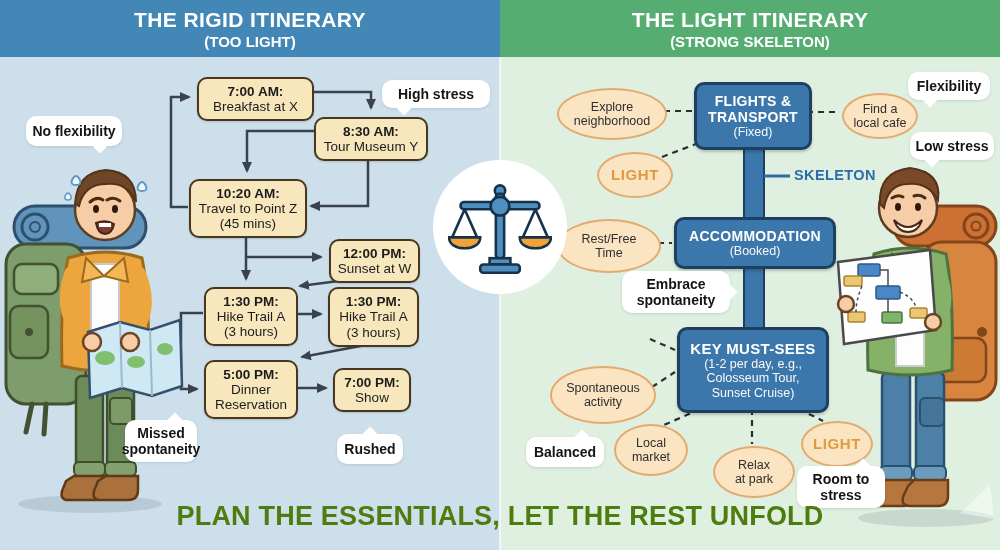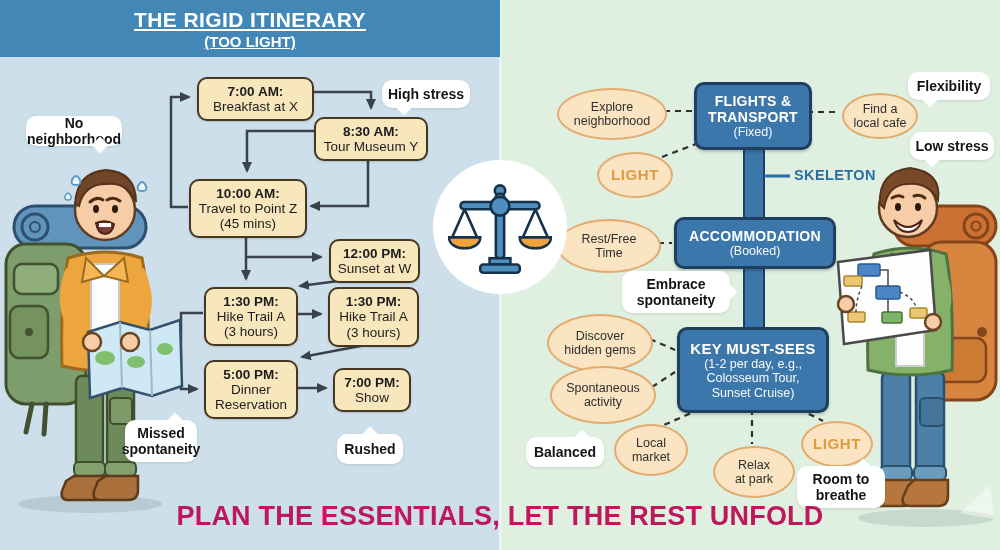--- a/index.html
+++ b/index.html
@@ -4,21 +4,21 @@
 <style>
   html,body{margin:0;padding:0;background:#888;}
   .stage{position:relative;width:1000px;height:550px;overflow:hidden;
          font-family:"Liberation Sans",sans-serif;background:#cedfec;}
   .bg{position:absolute;top:0;height:550px;width:500px;z-index:0;}
   .bg-left{left:0;background:#cedfec;}
   .bg-right{left:500px;background:#dff0e1;}
   .divider{position:absolute;left:499px;top:0;width:2px;height:550px;background:rgba(255,255,255,.6);z-index:1;}
 
   .header{position:absolute;top:0;width:500px;height:57px;color:#fff;text-align:center;
-          display:flex;flex-direction:column;justify-content:center;gap:1px;z-index:1;text-decoration:underline;}
+          display:flex;flex-direction:column;justify-content:center;gap:1px;z-index:1;}
   .header-left{left:0;background:#4387b7;}
   .header-right{left:500px;background:#55ad72;}
   .header .t{font-size:21px;font-weight:bold;letter-spacing:.4px;}
   .header .s{font-size:15px;font-weight:bold;}
 
   svg.overlay{position:absolute;left:0;top:0;z-index:2;pointer-events:none;}
   .char{position:absolute;z-index:2;}
 
   .fbox{position:absolute;background:#f8e7bd;border:2.5px solid #45381f;border-radius:10px;
         display:flex;flex-direction:column;align-items:center;justify-content:center;text-align:center;
@@ -47,36 +47,40 @@
   .tail-tr::after{top:-5px;right:16px;}
   .tail-r::after{right:-5px;top:50%;margin-top:-6px;}
 
   .skeleton-label{position:absolute;left:794px;top:167px;color:#2a6da8;font-weight:bold;
         font-size:14.5px;letter-spacing:.4px;z-index:3;}
 
   .badge{position:absolute;left:433px;top:160px;width:134px;height:134px;background:#fff;
         border-radius:50%;z-index:5;display:flex;align-items:center;justify-content:center;}
 
   .tagline{position:absolute;left:0;top:501px;width:100%;text-align:center;font-size:27px;
-        font-weight:800;color:#be185d;letter-spacing:.2px;z-index:4;}
+        font-weight:800;color:#4d7c0f;letter-spacing:.2px;z-index:4;}
 
   .watermark{position:absolute;left:958px;top:483px;z-index:4;opacity:.55;}
 </style>
 </head>
 <body>
 
 <div class="stage">
 
   <div class="bg bg-left"></div>
   <div class="bg bg-right"></div>
   <div class="divider"></div>
 
   <div class="header header-left">
     <div class="t">THE RIGID ITINERARY</div>
     <div class="s">(TOO LIGHT)</div>
+  </div>
+  <div class="header header-right">
+    <div class="t">THE LIGHT ITINERARY</div>
+    <div class="s">(STRONG SKELETON)</div>
   </div>
 
   <svg class="overlay" width="1000" height="550" viewBox="0 0 1000 550">
     <defs>
       <marker id="ah" markerWidth="12" markerHeight="12" refX="9" refY="5" orient="auto" markerUnits="userSpaceOnUse">
         <path d="M0,0 L11,5 L0,10 Z" fill="#39424e"></path>
       </marker>
     </defs>
     <g stroke="#39424e" stroke-width="2.5" fill="none">
       <path d="M310 92 H371 V108" marker-end="url(#ah)"></path>
@@ -188,21 +192,21 @@
 
   <div class="fbox" style="left:197px;top:77px;width:113px;height:40px">
     <span class="time">7:00 AM:</span>
     <span class="lbl">Breakfast at X</span>
   </div>
   <div class="fbox" style="left:314px;top:117px;width:110px;height:40px">
     <span class="time">8:30 AM:</span>
     <span class="lbl">Tour Museum Y</span>
   </div>
   <div class="fbox" style="left:189px;top:179px;width:114px;height:55px">
-    <span class="time">10:00 AM:</span>
+    <span class="time">10:20 AM:</span>
     <span class="lbl">Travel to Point Z
 (45 mins)</span>
   </div>
   <div class="fbox" style="left:329px;top:239px;width:87px;height:40px">
     <span class="time">12:00 PM:</span>
     <span class="lbl">Sunset at W</span>
   </div>
   <div class="fbox" style="left:204px;top:287px;width:90px;height:55px">
     <span class="time">1:30 PM:</span>
     <span class="lbl">Hike Trail A
@@ -216,22 +220,22 @@
   <div class="fbox" style="left:204px;top:360px;width:90px;height:55px">
     <span class="time">5:00 PM:</span>
     <span class="lbl">Dinner
 Reservation</span>
   </div>
   <div class="fbox" style="left:333px;top:368px;width:74px;height:40px">
     <span class="time">7:00 PM:</span>
     <span class="lbl">Show</span>
   </div>
 
-  <div class="bubble tail-br" style="left:26px;top:116px;width:96px;height:30px">No neighborhood</div>
-  <div class="bubble tail-bl" style="left:382px;top:80px;width:88px;height:28px">High stress</div>
+  <div class="bubble tail-br" style="left:26px;top:116px;width:96px;height:30px">No flexibility</div>
+  <div class="bubble tail-bl" style="left:382px;top:80px;width:108px;height:28px">High stress</div>
   <div class="bubble tail-tr" style="left:125px;top:420px;width:72px;height:42px">Missed
 spontaneity</div>
   <div class="bubble tail-t" style="left:337px;top:434px;width:66px;height:30px">Rushed</div>
 
   <div class="badge">
     <svg width="104" height="98" viewBox="0 0 100 94">
       <circle cx="50" cy="12" r="5" fill="#4f8fc0" stroke="#16324a" stroke-width="2.5"></circle>
       <rect x="12" y="23" width="76" height="7" rx="3.5" fill="#4f8fc0" stroke="#16324a" stroke-width="2.5"></rect>
       <rect x="46" y="15" width="8" height="62" rx="3" fill="#4f8fc0" stroke="#16324a" stroke-width="2.5"></rect>
       <circle cx="50" cy="27" r="9" fill="#4f8fc0" stroke="#16324a" stroke-width="2.5"></circle>
@@ -261,37 +265,35 @@
 
   <div class="skeleton-label">SKELETON</div>
 
   <div class="ellipse" style="left:557px;top:88px;width:106px;height:48px">Explore
 neighborhood</div>
   <div class="ellipse" style="left:842px;top:93px;width:72px;height:42px">Find a
 local cafe</div>
   <div class="ellipse accent" style="left:597px;top:152px;width:72px;height:42px">LIGHT</div>
   <div class="ellipse" style="left:557px;top:219px;width:100px;height:50px">Rest/Free
 Time</div>
-  <div class="ellipse" style="left:547px;top:314px;width:102px;height:54px">Discover
-hidden gems</div>
   <div class="ellipse" style="left:550px;top:366px;width:102px;height:54px">Spontaneous
 activity</div>
   <div class="ellipse" style="left:614px;top:424px;width:70px;height:48px">Local
 market</div>
   <div class="ellipse" style="left:713px;top:446px;width:78px;height:48px">Relax
 at park</div>
   <div class="ellipse accent" style="left:801px;top:421px;width:68px;height:42px">LIGHT</div>
 
   <div class="bubble tail-bl" style="left:908px;top:72px;width:82px;height:28px">Flexibility</div>
   <div class="bubble tail-bl" style="left:910px;top:132px;width:84px;height:28px">Low stress</div>
   <div class="bubble tail-r" style="left:622px;top:271px;width:108px;height:42px">Embrace
 spontaneity</div>
   <div class="bubble tail-tr" style="left:526px;top:437px;width:78px;height:30px">Balanced</div>
   <div class="bubble tail-tr" style="left:797px;top:466px;width:88px;height:42px">Room to
-breathe</div>
+stress</div>
 
   <div class="tagline">PLAN THE ESSENTIALS, LET THE REST UNFOLD</div>
 
   <svg class="watermark" width="38" height="44" viewBox="0 0 38 44">
     <path d="M2 30 L32 2 L36 36 Z" fill="#ffffff" opacity="0.8"></path>
   </svg>
 
 </div>
 
 </body></html>

